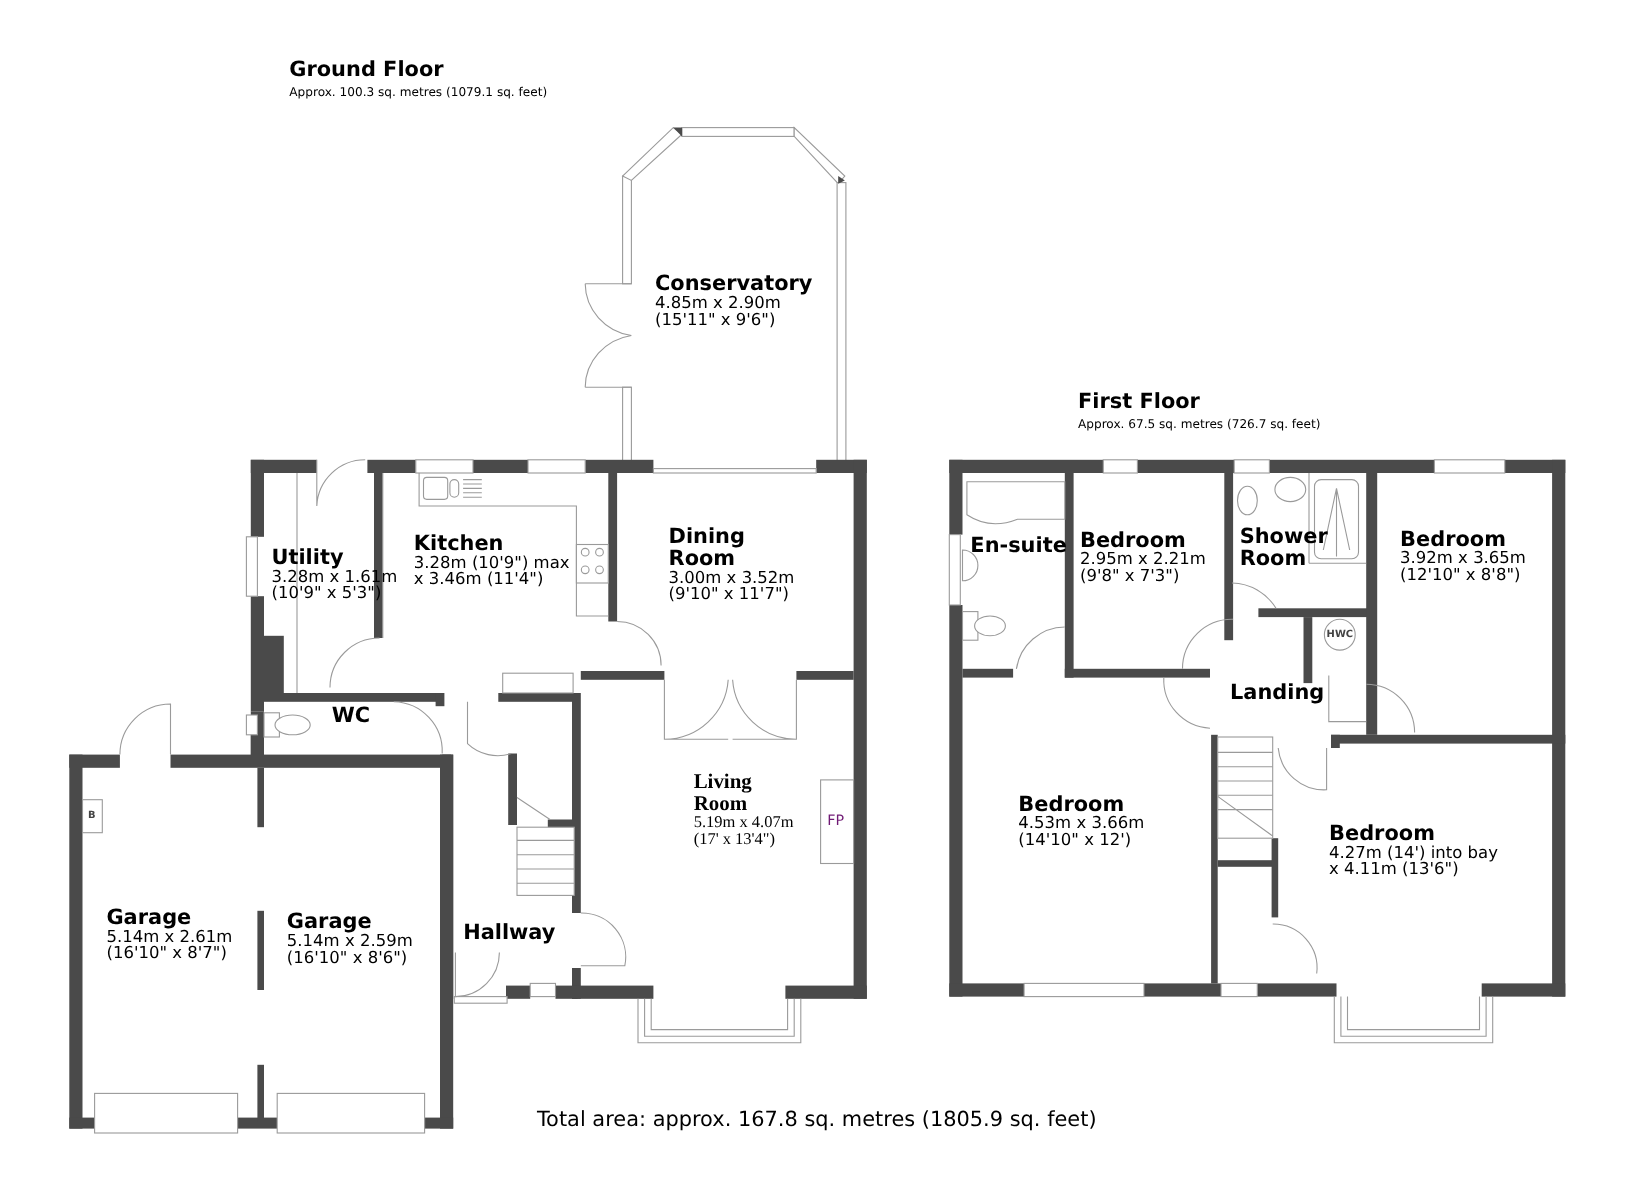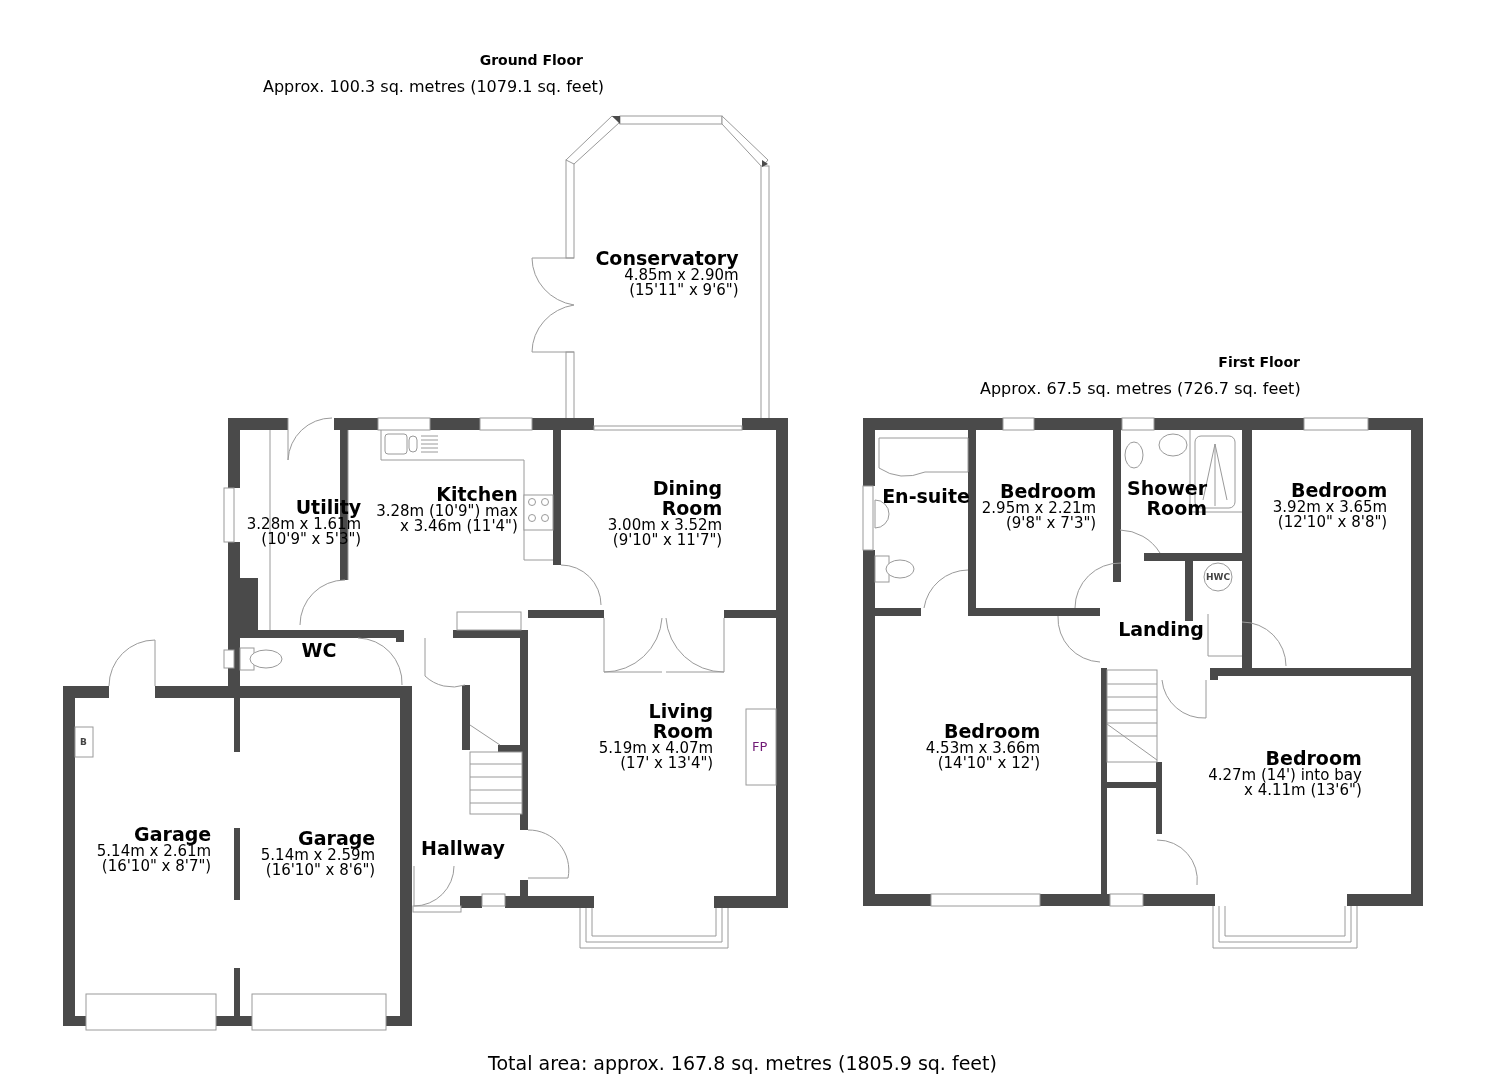--- a/index.html
+++ b/index.html
@@ -2,28 +2,28 @@
 <html><head>
 <meta charset="utf-8">
 <style>
   html, body { margin: 0; padding: 0; background: #ffffff; }
   body { width: 1485px; height: 1080px; position: relative; overflow: hidden; font-family: "DejaVu Sans", sans-serif; color: #000; }
   svg.plan { position: absolute; left: 0; top: 0; width: 1485px; height: 1080px; }
   .wall { fill: #4a4a4a; }
   .thin { fill: none; stroke: #9a9a9a; stroke-width: 1; }
   .win { fill: #ffffff; stroke: #9a9a9a; stroke-width: 1; }
   .fixture { fill: #ffffff; stroke: #9a9a9a; stroke-width: 1; }
-  .floor-title { position: absolute; font-weight: bold; font-size: 14px; text-align: right; white-space: nowrap; }
-  .floor-sub { position: absolute; font-size: 16px; text-align: right; white-space: nowrap; }
-  .room { position: absolute; text-align: right; line-height: 1.0; white-space: nowrap; transform: translateX(-50%); }
+  .floor-title { position: absolute; font-weight: bold; font-size: 19px; text-align: left; white-space: nowrap; }
+  .floor-sub { position: absolute; font-size: 11px; text-align: left; white-space: nowrap; }
+  .room { position: absolute; text-align: left; line-height: 1.0; white-space: nowrap; transform: translateX(-50%); }
   .room .name { font-weight: bold; font-size: 19px; display: block; line-height: 20px; }
   .room .dim { font-size: 15px; display: block; line-height: 15px; }
   .tag { position: absolute; font-weight: normal; font-size: 13px; color: #701a75; }
   .tag-small { position: absolute; font-weight: bold; font-size: 9px; color: #444; }
-  .total { position: absolute; left: 0; width: 1485px; top: 1007px; text-align: center; font-size: 19px; margin-top: 45px; }
+  .total { position: absolute; left: 0; width: 1485px; top: 1007px; text-align: center; font-size: 19px; }
 </style>
 </head>
 <body>
 
 <svg class="plan" viewBox="0 0 1485 1080">
   <defs>
     <filter id="sh" x="-20%" y="-20%" width="140%" height="140%">
       <feGaussianBlur stdDeviation="6"></feGaussianBlur>
     </filter>
   </defs>
@@ -247,21 +247,21 @@
 </div>
 <div class="room" style="left:665px; top:478px;">
   <span class="name">Dining</span>
   <span class="name">Room</span>
   <span class="dim">3.00m x 3.52m</span>
   <span class="dim">(9'10" x 11'7")</span>
 </div>
 <div class="room" style="left:319px; top:640px;">
   <span class="name">WC</span>
 </div>
-<div class="room" style="left:656px; top:701px;">
+<div class="room" style="left:676px; top:701px;font-family:Liberation Serif, serif;">
   <span class="name">Living</span>
   <span class="name">Room</span>
   <span class="dim">5.19m x 4.07m</span>
   <span class="dim">(17' x 13'4")</span>
 </div>
 <div class="room" style="left:154px; top:824px;">
   <span class="name">Garage</span>
   <span class="dim">5.14m x 2.61m</span>
   <span class="dim">(16'10" x 8'7")</span>
 </div>

